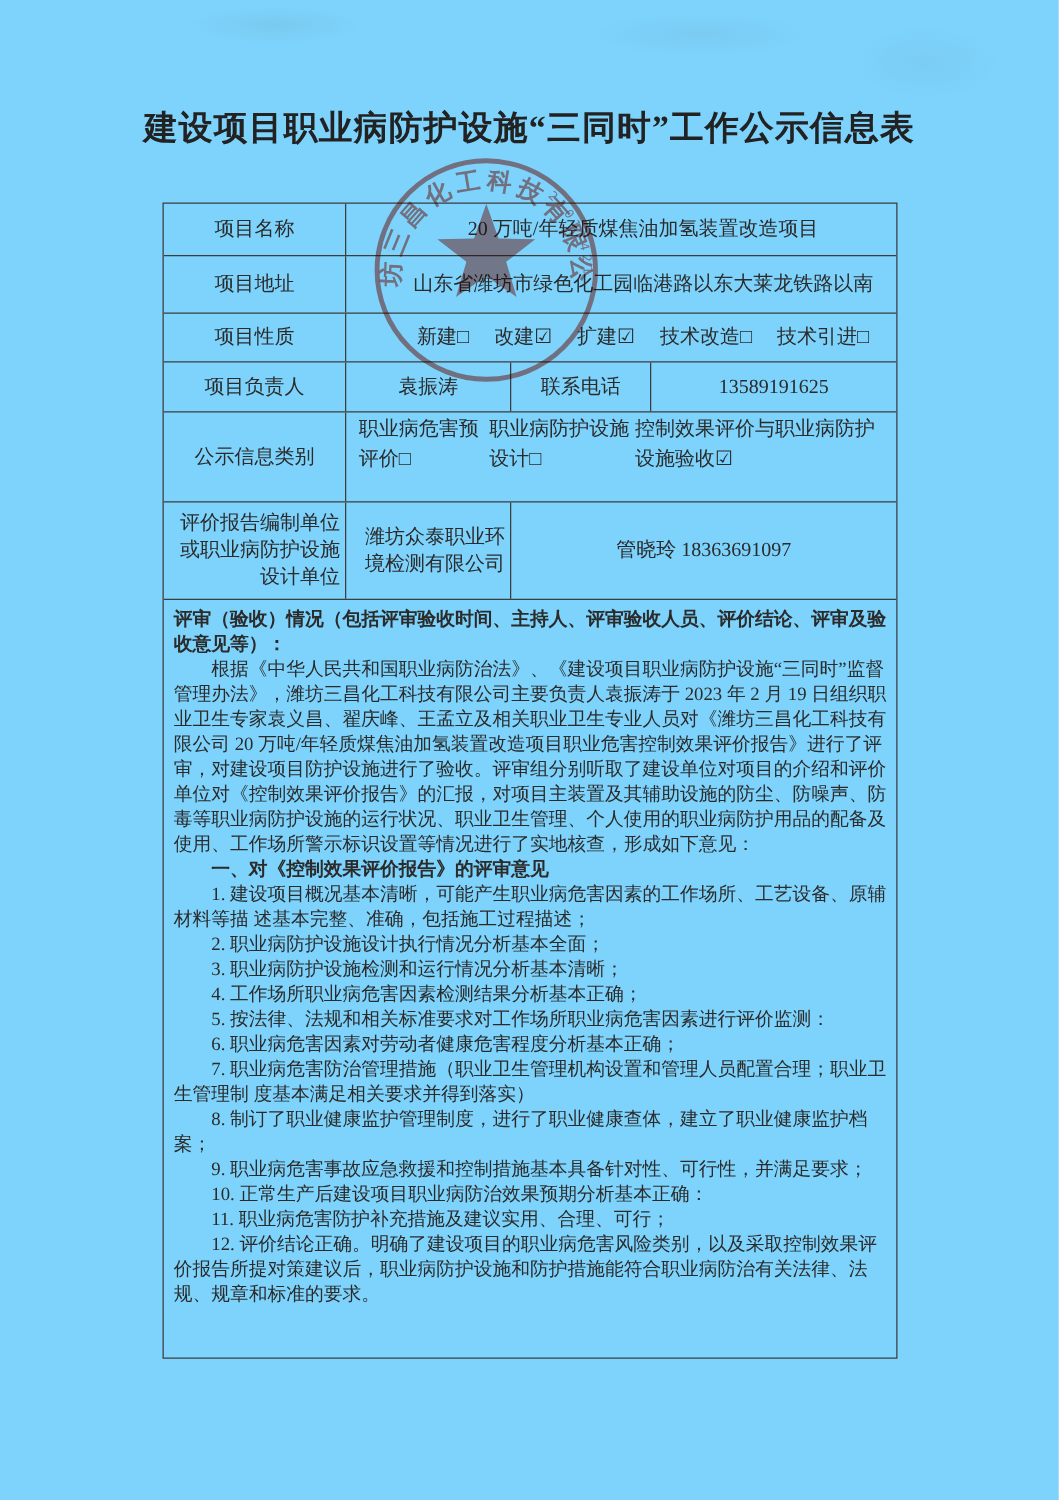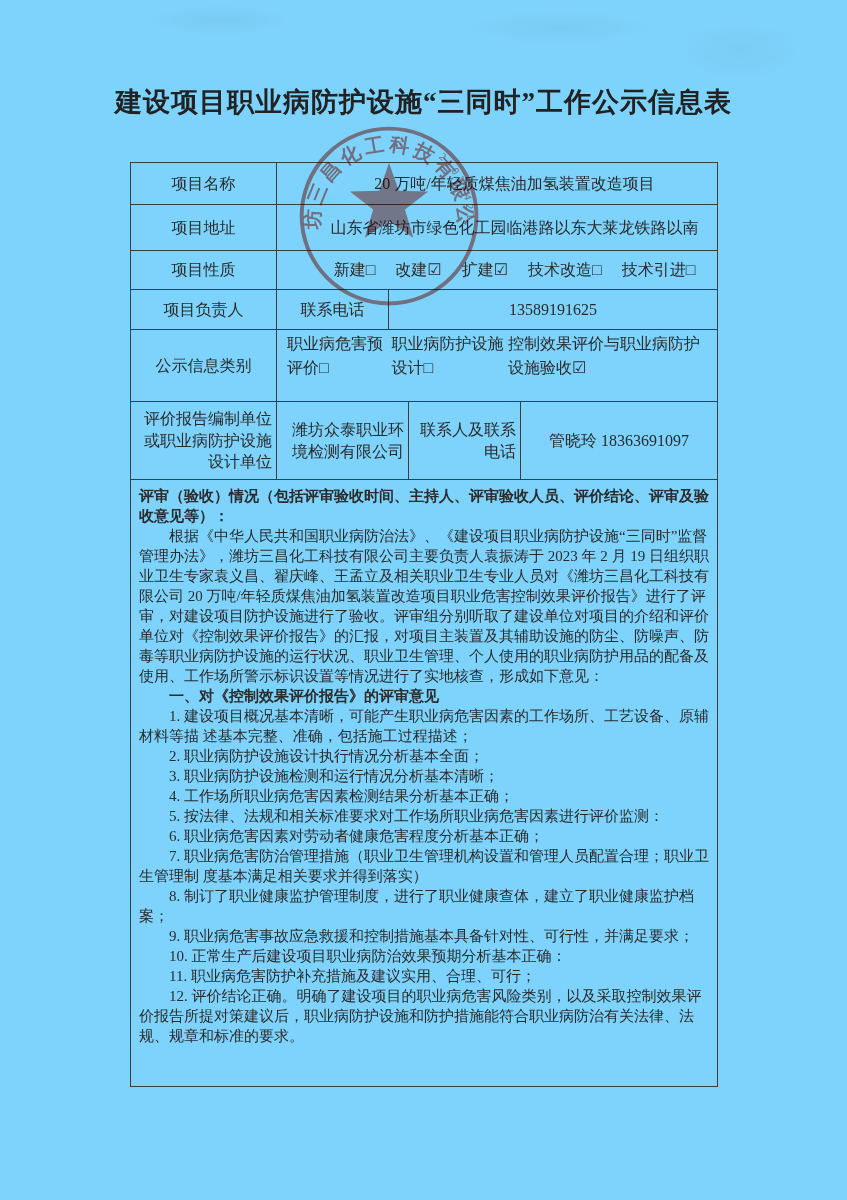--- a/index.html
+++ b/index.html
@@ -88,37 +88,37 @@
         <span>新建□</span>
         <span>改建☑</span>
         <span>扩建☑</span>
         <span>技术改造□</span>
         <span>技术引进□</span>
       </div>
     </div>
 
     <div class="row r4">
       <div class="c c-label">项目负责人</div>
+      <div class="c c-m1">袁振涛</div>
       <div class="c c-m2">联系电话</div>
       <div class="c c-m3">13589191625</div>
     </div>
 
     <div class="row r5">
       <div class="c c-label">公示信息类别</div>
       <div class="c c-wide cat-list">
         <span>职业病危害预评价□</span>
         <span>职业病防护设施设计□</span>
         <span>控制效果评价与职业病防护设施验收☑</span>
       </div>
     </div>
 
     <div class="row r6">
       <div class="c c-label">评价报告编制单位或职业病防护设施设计单位</div>
       <div class="c c-m1">潍坊众泰职业环境检测有限公司</div>
-      <div class="c c-m2">联系人及联系电话</div>
       <div class="c c-m3">管晓玲 18363691097</div>
     </div>
 
     <div class="row r7">
       <div class="c c-wide review-cell">
         <p class="rv-head">评审（验收）情况（包括评审验收时间、主持人、评审验收人员、评价结论、评审及验收意见等）：</p>
         <p class="rv-p1">根据《中华人民共和国职业病防治法》、《建设项目职业病防护设施“三同时”监督管理办法》，潍坊三昌化工科技有限公司主要负责人袁振涛于 2023 年 2 月 19 日组织职业卫生专家袁义昌、翟庆峰、王孟立及相关职业卫生专业人员对《潍坊三昌化工科技有限公司 20 万吨/年轻质煤焦油加氢装置改造项目职业危害控制效果评价报告》进行了评审，对建设项目防护设施进行了验收。评审组分别听取了建设单位对项目的介绍和评价单位对《控制效果评价报告》的汇报，对项目主装置及其辅助设施的防尘、防噪声、防毒等职业病防护设施的运行状况、职业卫生管理、个人使用的职业病防护用品的配备及使用、工作场所警示标识设置等情况进行了实地核查，形成如下意见：</p>
         <p class="rv-sec">一、对《控制效果评价报告》的评审意见</p>
         <p class="rv-item">1. 建设项目概况基本清晰，可能产生职业病危害因素的工作场所、工艺设备、原辅材料等描 述基本完整、准确，包括施工过程描述；</p>
         <p class="rv-item">2. 职业病防护设施设计执行情况分析基本全面；</p>

